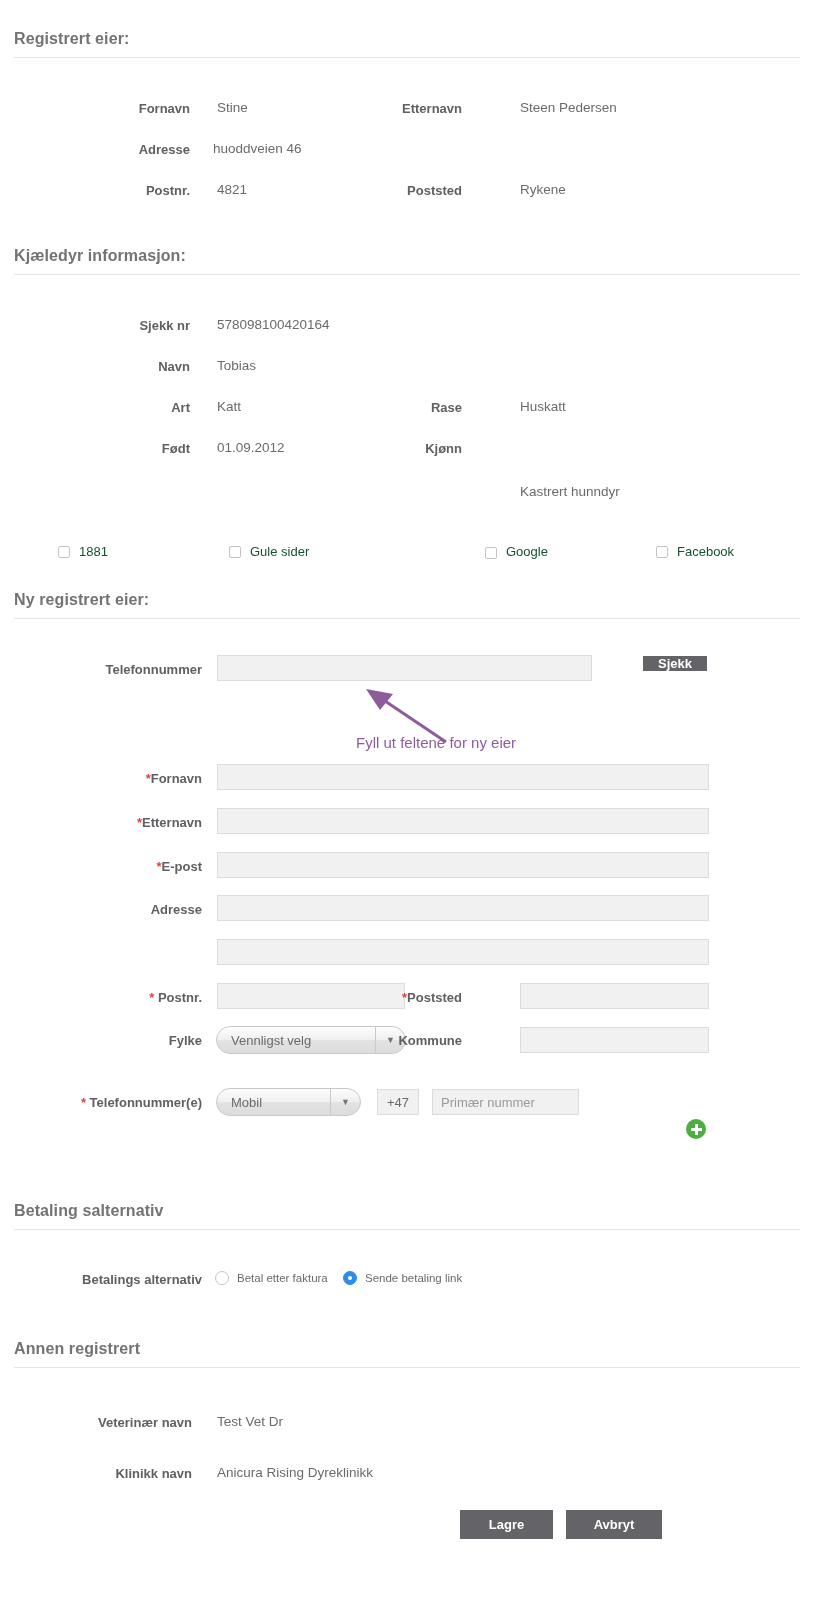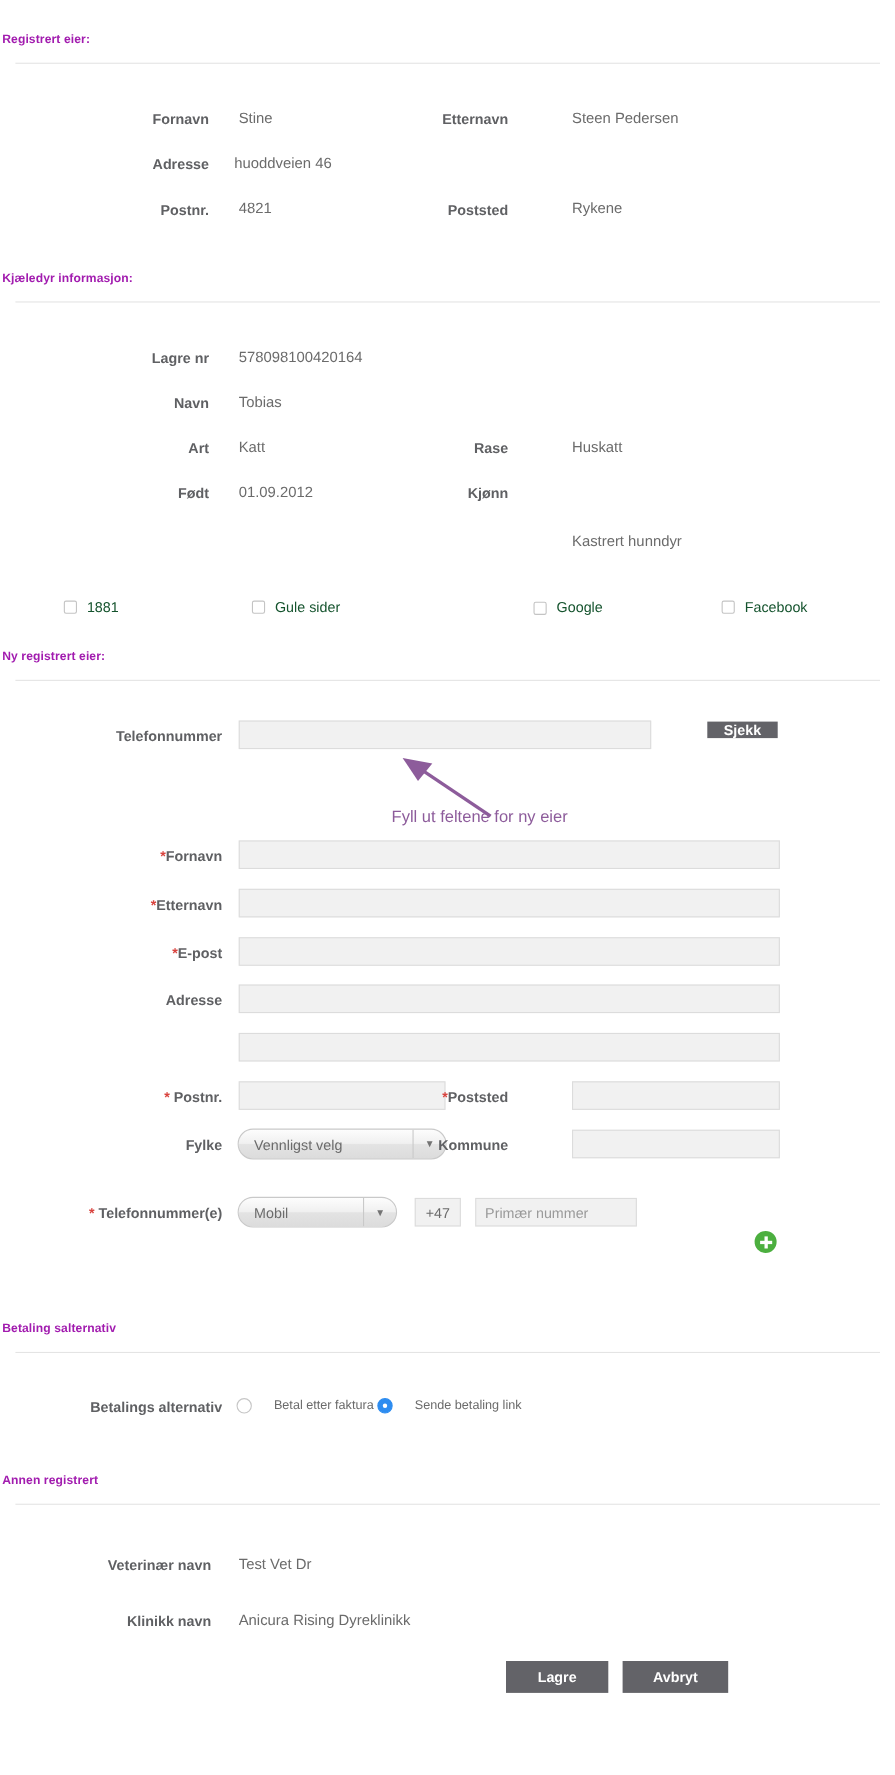--- a/index.html
+++ b/index.html
@@ -12,24 +12,24 @@
     color: #5a5a5a;
     position: relative;
     overflow: hidden;
   }
 
   .page { position: relative; width: 814px; height: 1614px; }
 
   
   .section-head {
     position: absolute;
-    left: 2px;
-    font-size: 11px;
+    left: 14px;
+    font-size: 16px;
     font-weight: bold;
-    color: #a21caf;
+    color: #737373;
     letter-spacing: .1px;
     white-space: nowrap;
   }
   .rule {
     position: absolute;
     left: 14px;
     width: 786px;
     height: 1px;
     background: #e4e4e4;
   }
@@ -110,21 +110,21 @@
   .cb-box {
     width: 12px; height: 12px;
     border: 1px solid #c4c4c4;
     border-radius: 2px;
     background: #fff;
     cursor: pointer;
   }
   .cb-label { font-size: 13px; color: #14532d; white-space: nowrap; }
 
   
-  .rd-wrap { position: absolute; display: flex; align-items: center; gap: 20px; }
+  .rd-wrap { position: absolute; display: flex; align-items: center; gap: 8px; }
   .rd {
     width: 14px; height: 14px;
     border-radius: 50%;
     border: 1.5px solid #c6c6c6;
     background: #fff;
     cursor: pointer;
     display: flex; align-items: center; justify-content: center;
   }
   .rd.on {
     background: #2d8cf0;
@@ -193,21 +193,21 @@
   <div class="ro-value" style="top:141px; left:213px;">huoddveien 46</div>
 
   <div class="ro-label" style="top:183px; left:60px; width:130px;">Postnr.</div>
   <div class="ro-value" style="top:182px; left:217px;">4821</div>
   <div class="ro-label" style="top:183px; left:310px; width:152px;">Poststed</div>
   <div class="ro-value" style="top:182px; left:520px;">Rykene</div>
 
   <div class="section-head" style="top:247px;">Kjæledyr informasjon:</div>
   <div class="rule" style="top:274px;"></div>
 
-  <div class="ro-label" style="top:318px; left:60px; width:130px;">Lagre nr</div>
+  <div class="ro-label" style="top:318px; left:60px; width:130px;">Sjekk nr</div>
   <div class="ro-value" style="top:317px; left:217px;">578098100420164</div>
 
   <div class="ro-label" style="top:359px; left:60px; width:130px;">Navn</div>
   <div class="ro-value" style="top:358px; left:217px;">Tobias</div>
 
   <div class="ro-label" style="top:400px; left:60px; width:130px;">Art</div>
   <div class="ro-value" style="top:399px; left:217px;">Katt</div>
   <div class="ro-label" style="top:400px; left:310px; width:152px;">Rase</div>
   <div class="ro-value" style="top:399px; left:520px;">Huskatt</div>
 

